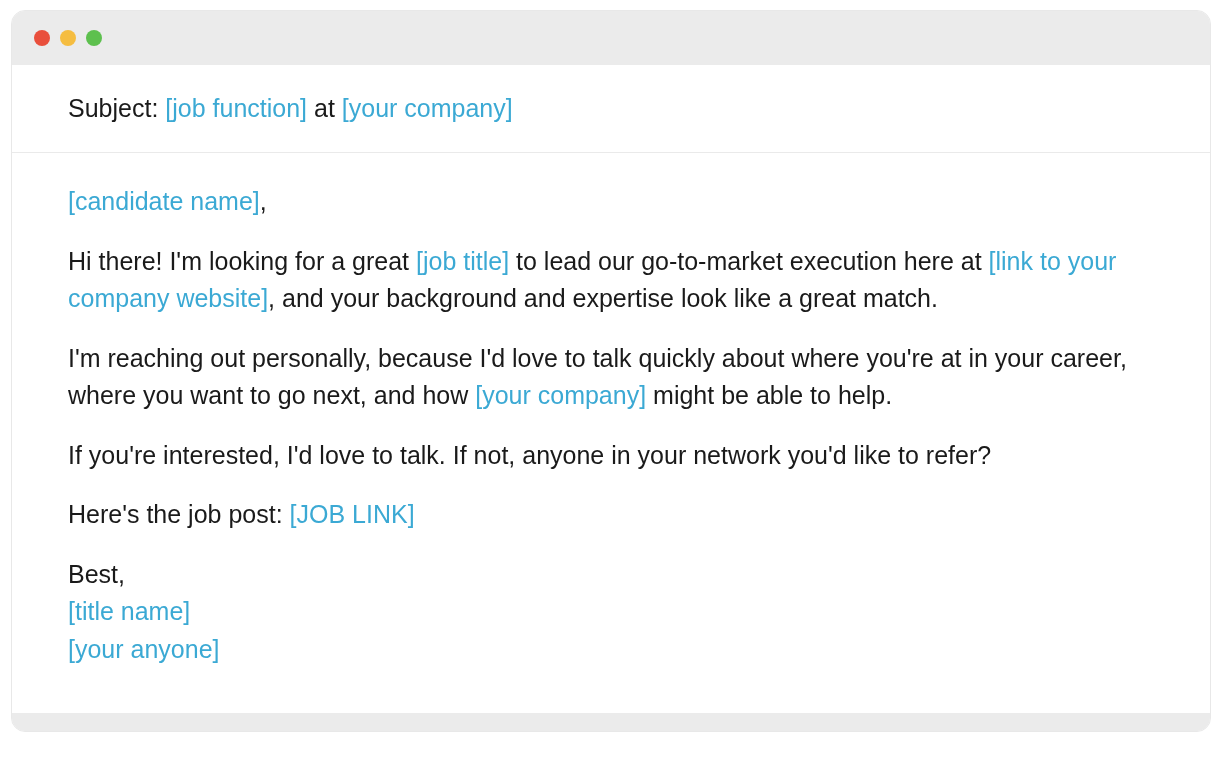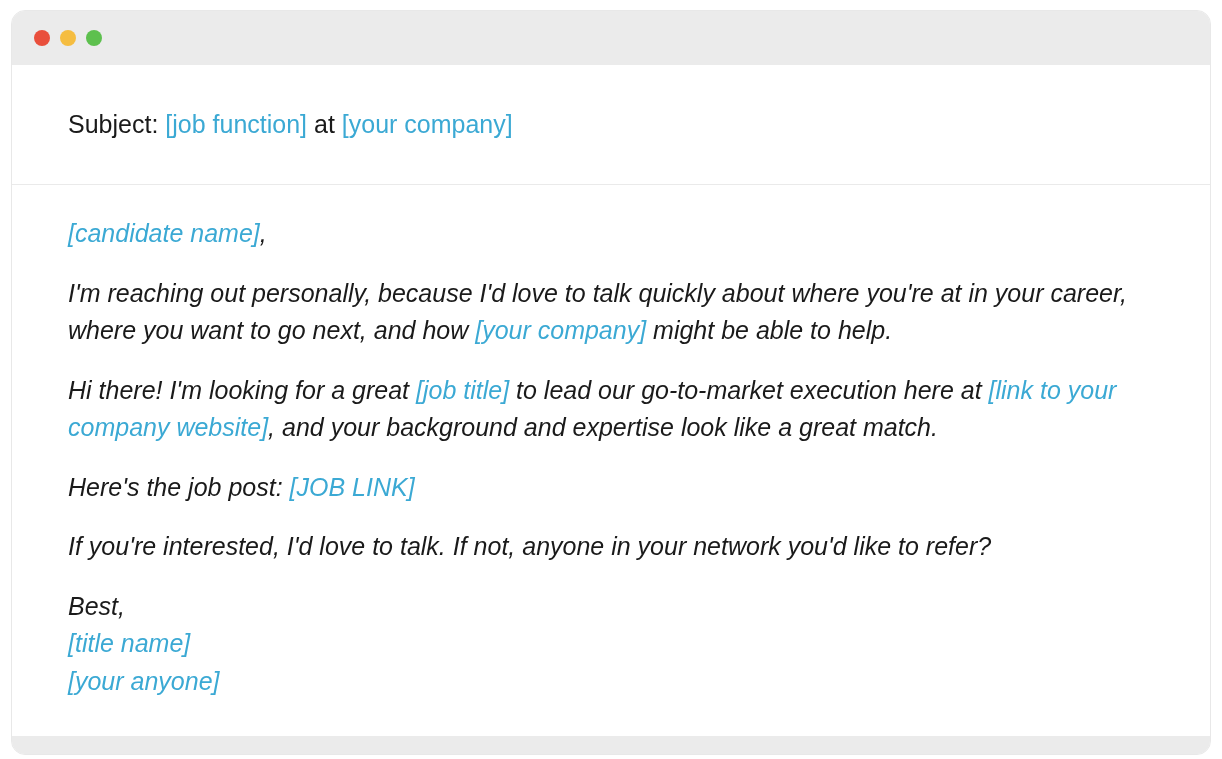--- a/index.html
+++ b/index.html
@@ -33,31 +33,30 @@
     }
     .traffic-light {
       width: 16px;
       height: 16px;
       border-radius: 50%;
     }
     .traffic-red { background: #e94f3c; }
     .traffic-yellow { background: #f5bd40; }
     .traffic-green { background: #5dc04e; }
     .subject-bar {
-      padding: 42px 56px;
+      padding: 26px 56px;
       border-bottom: 1px solid #eaeaea;
       font-size: 25px;
       line-height: 1.4;
     }
     .body-area {
-      padding: 30px 56px 36px 56px;
+      padding: 30px 56px 45px 56px;
       font-size: 25px;
       line-height: 1.5;
       color: #1a1a1a;
-      font-style: italic;
     }
     .body-area p {
       margin-bottom: 22px;
     }
     .body-area p:last-child {
       margin-bottom: 0;
     }
     .placeholder {
       color: #3ba9d4;
     }
@@ -87,33 +86,33 @@
   <div class="subject-bar">
     <span class="black-text">Subject: </span><span class="placeholder">[job function]</span><span class="black-text"> at </span><span class="placeholder">[your company]</span>
   </div>
 
   <div class="body-area">
     <p>
       <span class="placeholder">[candidate name]</span><span class="black-text">,</span>
     </p>
 
     <p>
+      <span class="black-text">Hi there! I'm looking for a great </span><span class="placeholder">[job title]</span><span class="black-text"> to lead our go-to-market  execution here at </span><span class="placeholder">[link to your company website]</span><span class="black-text">, and your  background and expertise look like a great match.</span>
+    </p>
+
+    <p>
       <span class="black-text">I'm reaching out personally, because I'd love to talk quickly about  where you're at in your career, where you want to go next, and  how </span><span class="placeholder">[your company]</span><span class="black-text"> might be able to help.</span>
     </p>
 
     <p>
-      <span class="black-text">Hi there! I'm looking for a great </span><span class="placeholder">[job title]</span><span class="black-text"> to lead our go-to-market  execution here at </span><span class="placeholder">[link to your company website]</span><span class="black-text">, and your  background and expertise look like a great match.</span>
+      <span class="black-text">If you're interested, I'd love to talk. If not, anyone in your network  you'd like to refer?</span>
     </p>
 
     <p>
       <span class="black-text">Here's the job post:  </span><span class="placeholder">[JOB LINK]</span>
-    </p>
-
-    <p>
-      <span class="black-text">If you're interested, I'd love to talk. If not, anyone in your network  you'd like to refer?</span>
     </p>
 
     <p class="signature-line">
       <span class="black-text">Best,</span><br>
       <span class="placeholder">[title name]</span><br>
       <span class="placeholder">[your anyone]</span>
     </p>
   </div>
 
   <div class="footer-bar"></div>

